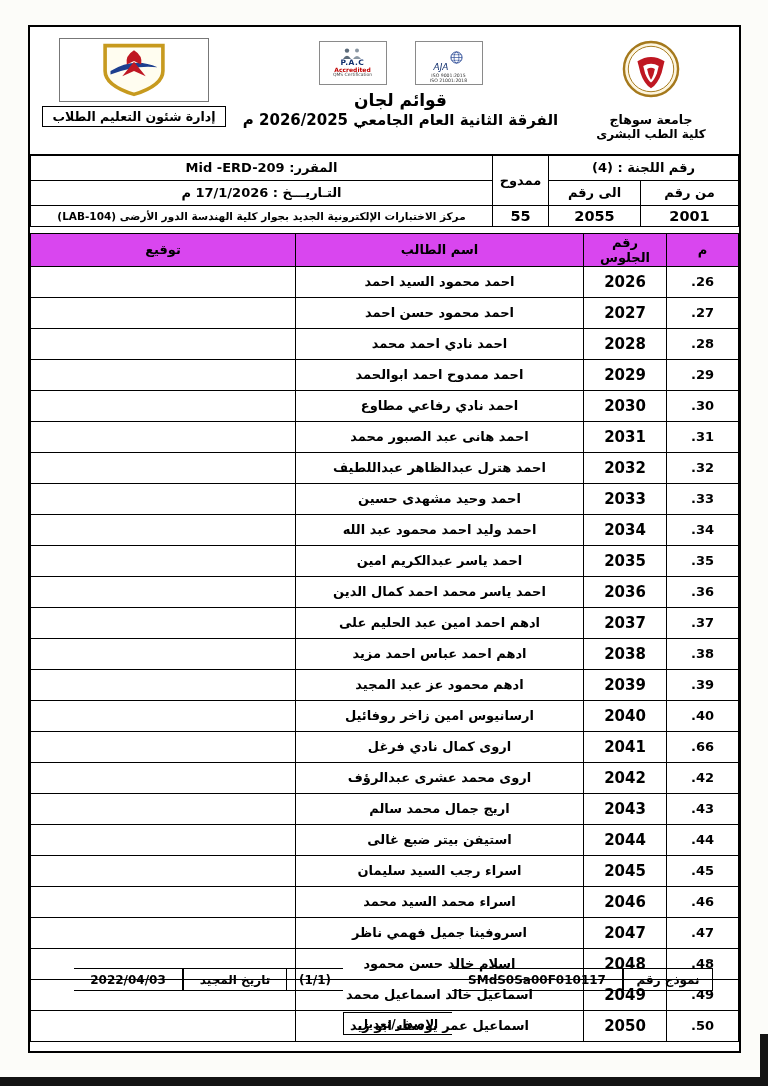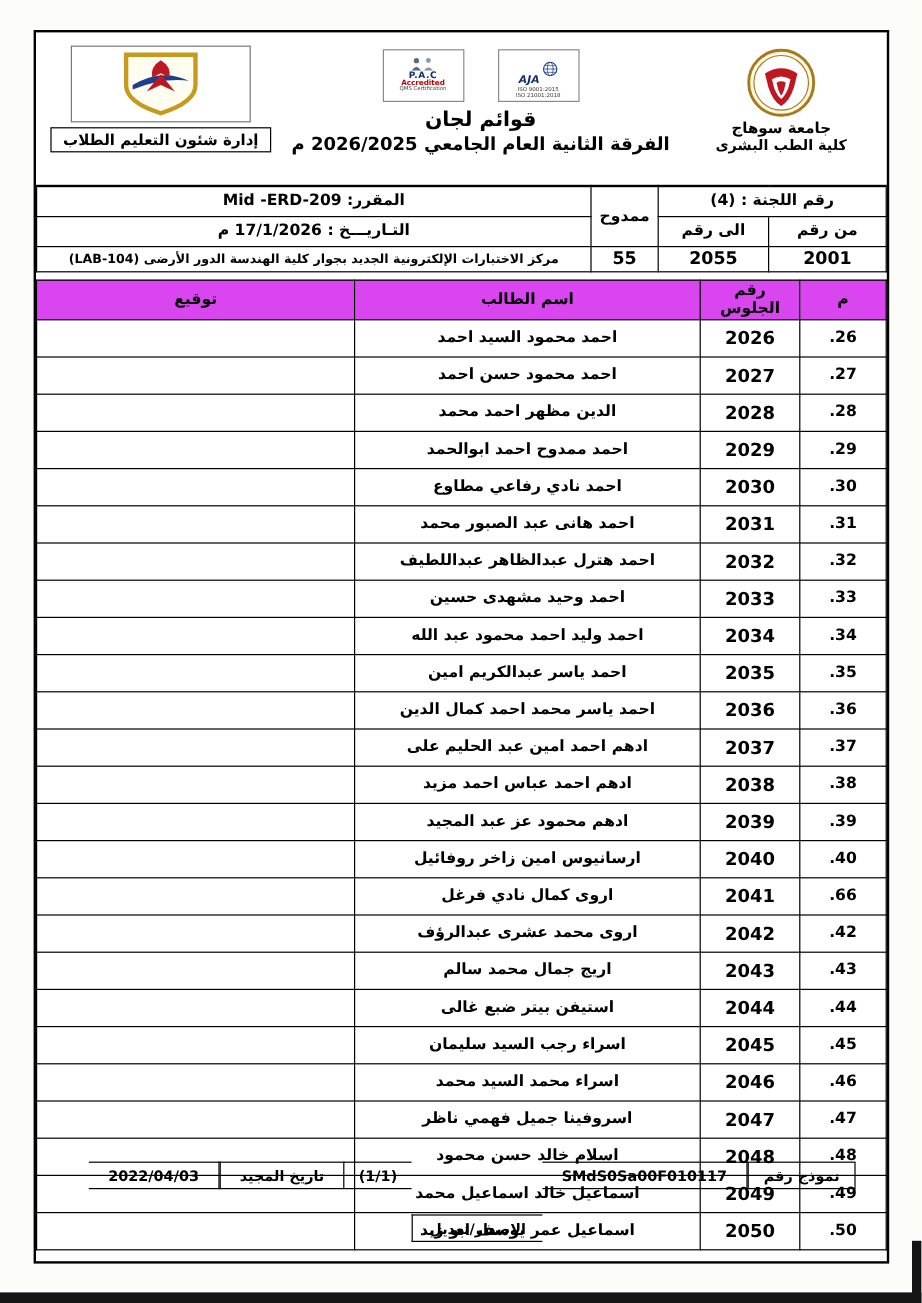--- a/index.html
+++ b/index.html
@@ -4,30 +4,30 @@
 <style>
   html,body{margin:0;padding:0;}
   body{width:768px;height:1086px;background:#ffffff;font-family:"DejaVu Sans",sans-serif;}
   .page{position:relative;width:768px;height:1086px;background:#fcfcf9;overflow:hidden;color:#000;direction:rtl;}
   .frame{position:absolute;top:25px;left:28px;width:709px;height:1024px;border:2px solid #000;background:#fff;}
 
   
   .header{display:flex;height:122px;padding:5px 4px 0 4px;}
   .block-university{width:168px;display:flex;flex-direction:column;align-items:center;padding-top:8px;}
   .uni-logo{width:58px;height:58px;}
-  .uni-name{font-size:12.5px;font-weight:bold;margin-top:1px;}
+  .uni-name{font-size:12.5px;font-weight:bold;margin-top:14px;}
   .uni-faculty{font-size:12px;font-weight:bold;}
   .block-center{flex:1;display:flex;flex-direction:column;align-items:center;padding-top:9px;}
   .cert-row{display:flex;gap:28px;direction:ltr;}
   .cert-box{width:66px;height:42px;border:1px solid #8a8a8a;background:#fff;display:flex;flex-direction:column;align-items:center;justify-content:center;line-height:1.1;overflow:hidden;}
   .pac-name{font-size:7.5px;font-weight:bold;color:#12306e;letter-spacing:.5px;}
   .pac-acc{font-size:6px;color:#c00000;font-weight:bold;}
   .pac-tiny{font-size:4.5px;color:#444;}
   .aja-top{display:flex;align-items:center;gap:2px;}
-  .aja-name{font-size:9px;font-weight:bold;font-style:italic;color:#12306e;margin-top:20px;}
+  .aja-name{font-size:9px;font-weight:normal;font-style:italic;color:#12306e;margin-top:20px;}
   .aja-tiny{font-size:4.6px;color:#333;}
   .doc-title{font-size:17px;font-weight:bold;margin-top:5px;}
   .doc-subtitle{font-size:15px;font-weight:bold;margin-top:1px;}
   .block-admin{width:200px;display:flex;flex-direction:column;align-items:center;padding-top:6px;}
   .admin-logo-box{width:148px;height:62px;border:1px solid #777;display:flex;align-items:center;justify-content:center;background:#fff;}
   .admin-label{border:1.5px solid #000;padding:2px 10px;font-size:12.5px;font-weight:bold;margin-top:4px;white-space:nowrap;}
 
   
   table{border-collapse:collapse;width:100%;table-layout:fixed;}
   .info-table{border-top:2px solid #000;}
@@ -184,21 +184,21 @@
           </tr>
           <tr>
             <td class="serial">27.</td>
             <td class="seat">2027</td>
             <td class="name">احمد محمود حسن احمد</td>
             <td class="sig"></td>
           </tr>
           <tr>
             <td class="serial">28.</td>
             <td class="seat">2028</td>
-            <td class="name">الدين مظهر احمد محمد</td>
+            <td class="name">احمد نادي احمد محمد</td>
             <td class="sig"></td>
           </tr>
           <tr>
             <td class="serial">29.</td>
             <td class="seat">2029</td>
             <td class="name">احمد ممدوح احمد ابوالحمد</td>
             <td class="sig"></td>
           </tr>
           <tr>
             <td class="serial">30.</td>

